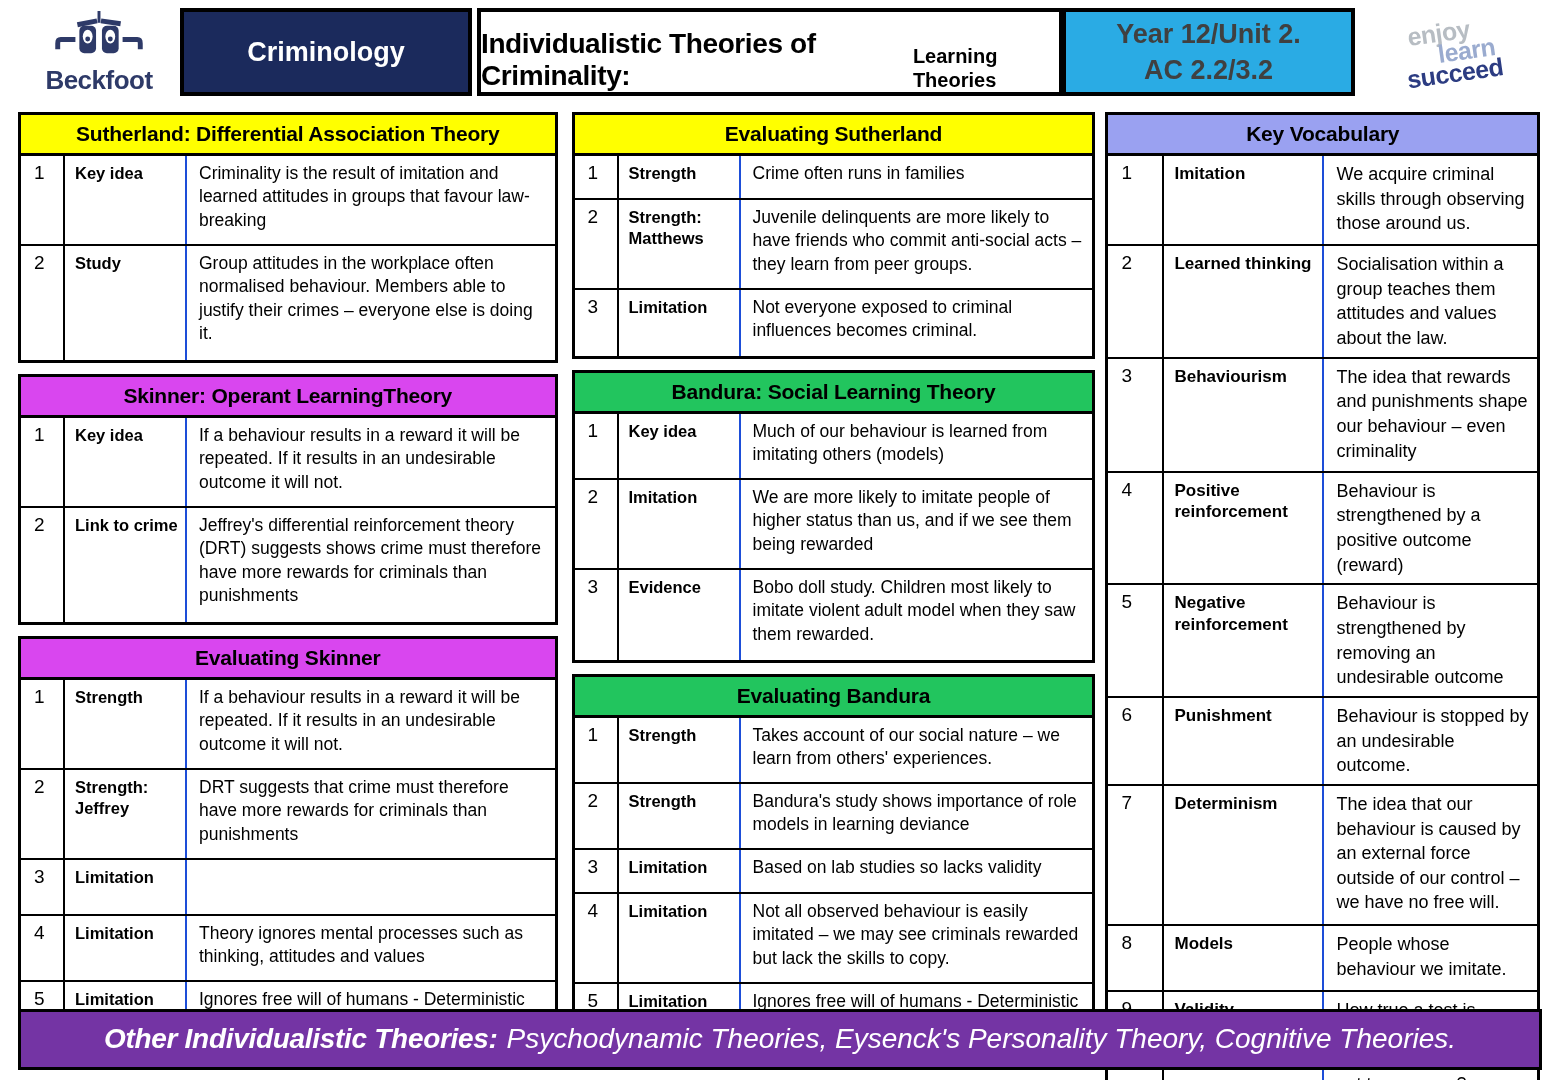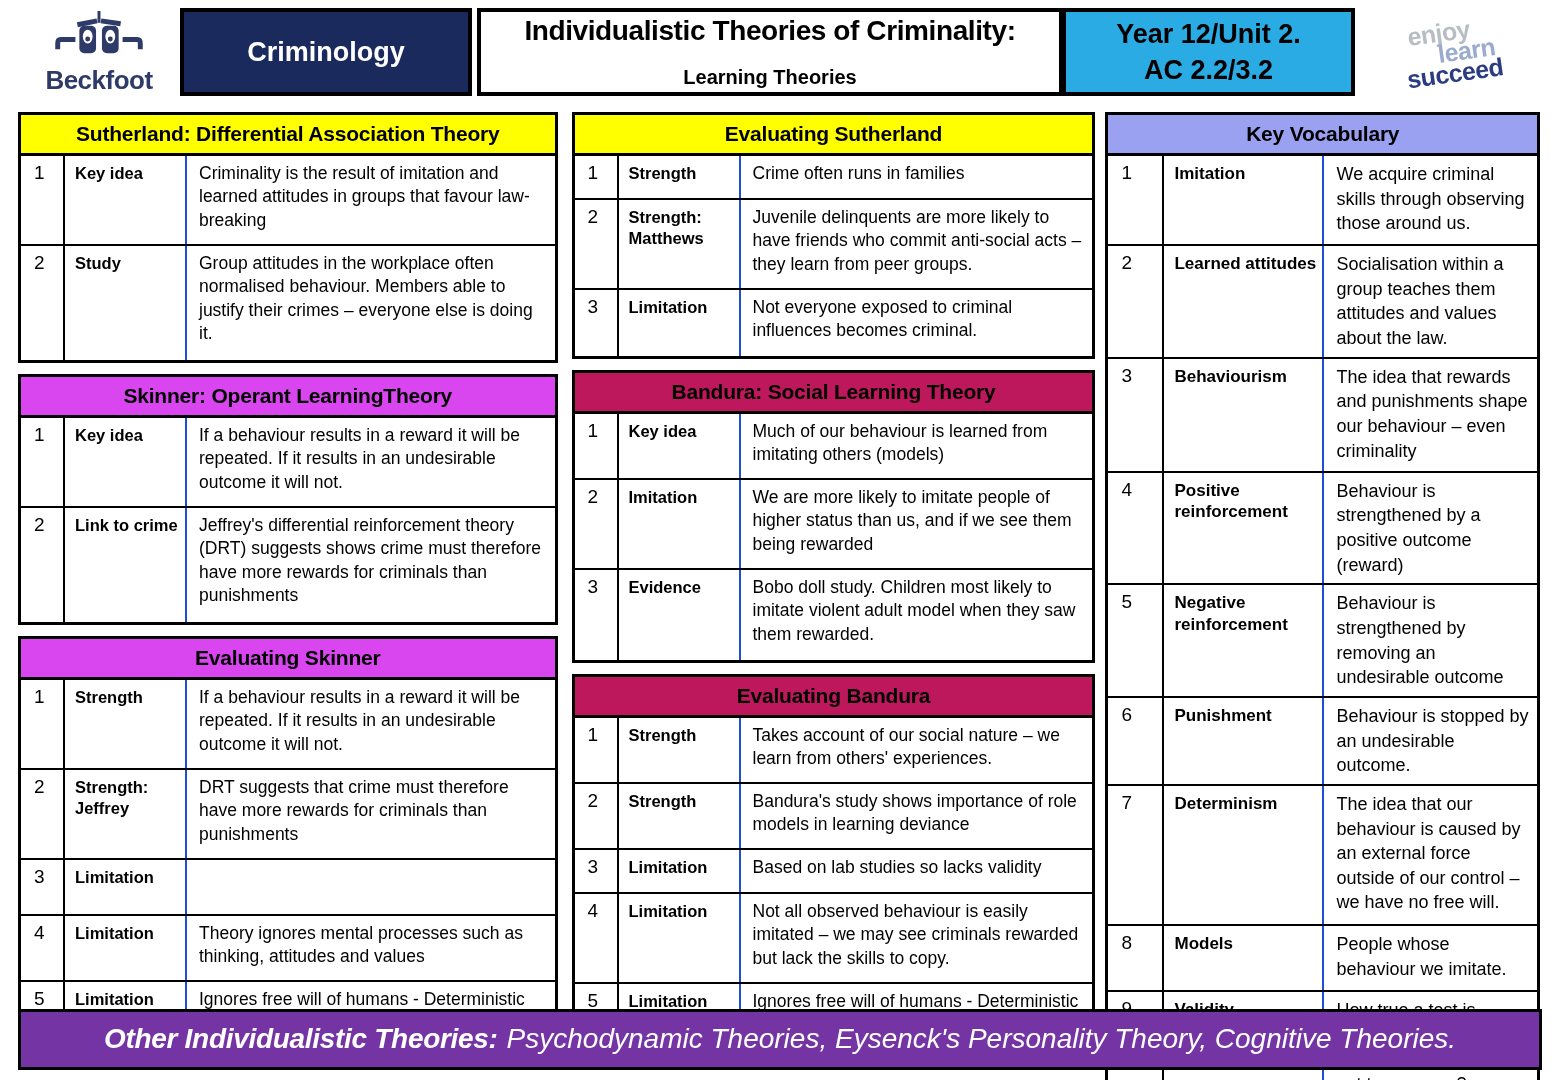--- a/index.html
+++ b/index.html
@@ -13,26 +13,26 @@
   .topbar { position:absolute; top:8px; left:18px; width:1532px; height:88px; display:flex; align-items:stretch; }
   .logo { width:162px; display:flex; flex-direction:column; align-items:center; justify-content:flex-start; padding-top:2px; }
   .logo-text { color:#2E3A68; font-weight:bold; font-size:26px; letter-spacing:-0.5px; margin-top:-2px; }
   .subject-box {
     width:292px; background:#1B2A5C; border:4px solid #000; color:#fff;
     display:flex; align-items:center; justify-content:center;
     font-weight:bold; font-size:27px;
   }
   .title-box {
     width:586px; margin-left:5px; background:#fff; border:4px solid #000;
-    display:flex; flex-direction:column; align-items:center; justify-content:center;gap:18px;
+    display:flex; flex-direction:row; align-items:flex-end; justify-content:center;gap:18px;
   }
   .main-title { font-size:28px; font-weight:bold; letter-spacing:-0.4px; line-height:1.15; }
   .sub-title  { font-size:20px; font-weight:bold; line-height:1.2; }
   .year-box {
-    width:292px; background:#2AABE4; border:4px solid #000; border-left-width:3px; color:#000000;
+    width:292px; background:#2AABE4; border:4px solid #000; border-left-width:3px; color:#404040;
     font-weight:bold; font-size:27px; line-height:1.35; text-align:center;
     display:flex; flex-direction:column; align-items:center; justify-content:center;
   }
   .motto { flex:1; display:flex; align-items:center; justify-content:center; }
   .motto-inner { transform:rotate(-8deg); font-weight:bold; font-size:25px; line-height:21px; letter-spacing:-0.5px; }
   .motto-enjoy   { display:block; color:#B7BDC3; margin-left:6px;  }
   .motto-learn   { display:block; color:#9AABCF; margin-left:34px; }
   .motto-succeed { display:block; color:#2C3C82; margin-left:0px;  }
 
   
@@ -41,21 +41,21 @@
   .col2 { width:574px; margin-right:10px; }
   .col3 { width:476px; }
 
   .tblock { margin-bottom:11px; }
   .thead {
     border:3px solid #000; font-weight:bold; font-size:21px; text-align:center;
     padding:7px 4px; letter-spacing:-0.2px;
   }
   .th-yellow { background:#FFFF00; }
   .th-green  { background:#d946ef; }
-  .th-red    { background:#be185d; }
+  .th-red    { background:#22c55e; }
   .th-lav    { background:#9AA1F1; }
 
   .tbody { border:3px solid #000; border-top:none; }
   .trow  { display:flex; border-bottom:2px solid #000; align-items:stretch; }
   .trow:last-child { border-bottom:none; }
   .c-num   { width:44px;  border-right:2px solid #000; font-size:19px; padding:6px 0 0 13px; }
   .c-label { width:122px; border-right:2px solid #1d4ed8; font-weight:bold; font-size:16.5px; padding:7px 6px 0 10px; line-height:1.25; }
   .c-text  { flex:1; font-size:17.5px; padding:6px 8px 6px 12px; line-height:1.33; }
 
   .kv .c-num   { width:56px;  }
@@ -264,21 +264,21 @@
     <div class="tblock kv">
       <div class="thead th-lav">Key Vocabulary</div>
       <div class="tbody">
         <div class="trow mh90">
           <div class="c-num">1</div>
           <div class="c-label">Imitation</div>
           <div class="c-text">We acquire criminal skills through observing those around us.</div>
         </div>
         <div class="trow mh90">
           <div class="c-num">2</div>
-          <div class="c-label">Learned attitudes</div>
+          <div class="c-label">Learned thinking</div>
           <div class="c-text">Socialisation within a group teaches them attitudes and values about the law.</div>
         </div>
         <div class="trow mh114">
           <div class="c-num">3</div>
           <div class="c-label">Behaviourism</div>
           <div class="c-text">The idea that rewards and punishments shape our behaviour – even criminality</div>
         </div>
         <div class="trow mh90">
           <div class="c-num">4</div>
           <div class="c-label">Positive reinforcement</div>

